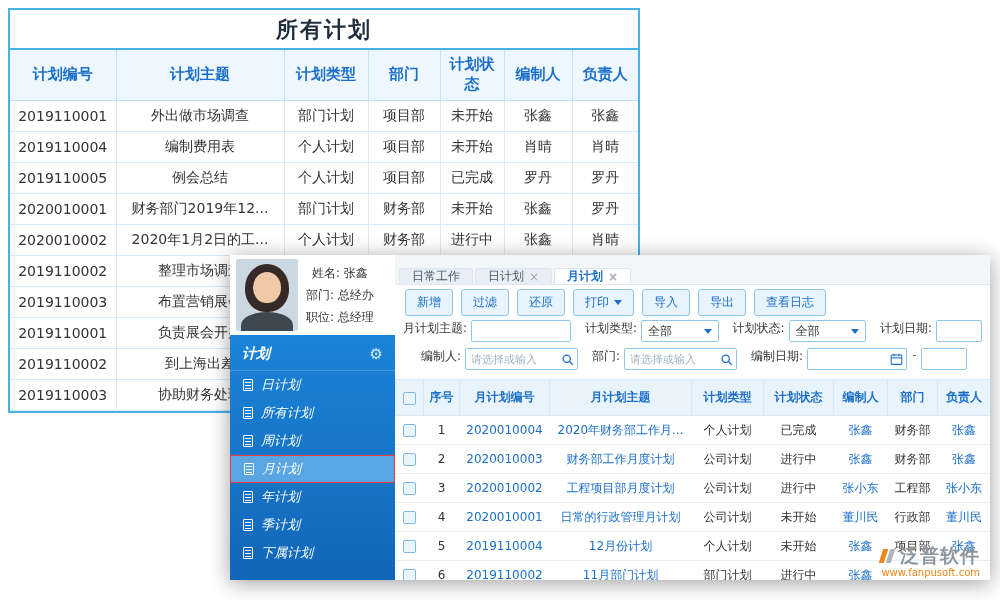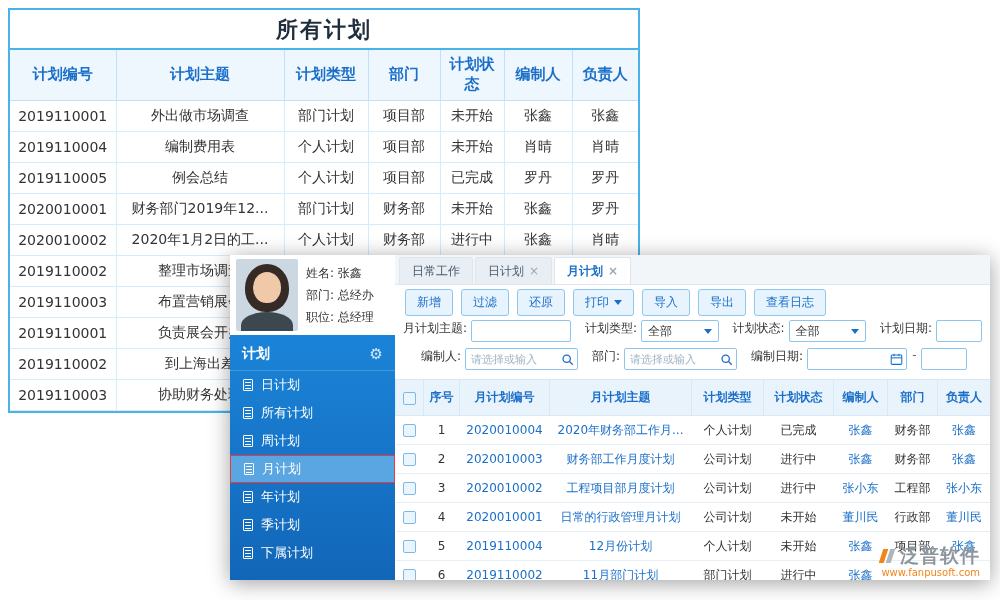--- a/index.html
+++ b/index.html
@@ -13,39 +13,39 @@
   .bg-table { width:100%; border-collapse:collapse; table-layout:fixed; }
   .bg-table th { height:50px; background:#eef7fe; color:#1b6fc9; font-size:15px; font-weight:bold; border:1px solid #bfe2f8; border-top:none; padding:0 6px; line-height:1.3; }
   .bg-table td { height:31px; text-align:center; font-size:14px; color:#333; border:1px solid #d5ecfa; padding:0 4px; overflow:hidden; white-space:nowrap; }
   .bg-table tr > *:first-child { border-left:none; }
   .bg-table tr > *:last-child { border-right:none; }
 
   
   .fg-window { position:absolute; left:230px; top:255px; width:760px; height:325px; background:#fff; box-shadow:0 3px 20px rgba(0,0,0,.38); display:flex; }
 
   
-  .fg-left { flex:0 0 165px; display:flex; flex-direction:column; background:#1266b8; overflow:hidden; }
+  .fg-left { flex:0 0 165px; display:flex; flex-direction:column; background:#1266b8; overflow:hidden;text-align:center; }
   .profile { height:80px; flex:0 0 80px; background:#fff; display:flex; align-items:center; padding:4px 6px; gap:8px; }
   .avatar { position:relative; width:62px; height:72px; background:#ccd8e1; overflow:hidden; border-radius:2px; flex:0 0 auto; }
   .av-hair { position:absolute; left:9px; top:5px; width:44px; height:48px; background:#352a26; border-radius:50% 50% 46% 46%; }
   .av-face { position:absolute; left:17px; top:13px; width:28px; height:31px; background:#f0c9a8; border-radius:50% 50% 48% 48%; }
   .av-body { position:absolute; left:5px; bottom:-7px; width:52px; height:26px; background:#3c4750; border-radius:50% 50% 0 0; }
   .profile-info { font-size:12px; color:#333; line-height:1.85; white-space:nowrap; }
-  .sidebar-nav { flex:1; background:linear-gradient(180deg,#1b84d8 0%,#1266b8 100%); padding-top:2px; }
+  .sidebar-nav { flex:1; background:linear-gradient(180deg,#1b84d8 0%,#1266b8 100%); padding-top:2px;font-style:italic; }
   .sb-header { height:34px; display:flex; align-items:center; justify-content:space-between; padding:0 12px; color:#fff; font-size:14px; font-weight:bold; border-bottom:1px solid rgba(255,255,255,.18); }
   .gear { font-size:15px; color:#d5eafc; cursor:pointer; }
   .sb-item { height:28px; display:flex; align-items:center; gap:8px; padding:0 13px; color:#fff; font-size:13px; cursor:pointer; }
   .sb-item.active { background:#5aa6e3; border:1px solid #e63c3c; }
   .file-icon { width:10px; height:12px; border:1px solid #fff; border-radius:1px; position:relative; flex:0 0 auto; }
   .file-icon::after { content:''; position:absolute; left:1px; top:2px; width:6px; height:1px; background:#fff; box-shadow:0 3px 0 #fff,0 6px 0 #fff; }
 
   
   .fg-right { flex:1; display:flex; flex-direction:column; overflow:hidden; background:#fff; }
   .tabbar { flex:0 0 30px; background:#f3f6f9; border-bottom:1px solid #dde6ee; display:flex; align-items:flex-end; padding:0 4px; gap:2px; }
-  .tab { height:27px; display:flex; align-items:center; gap:5px; padding:0 12px; font-size:12px; color:#4a5a6a; background:#e8eef3; border:1px solid #dde6ee; border-bottom:none; border-radius:3px 3px 0 0; cursor:pointer; white-space:nowrap; }
+  .tab { height:16px; display:flex; align-items:center; gap:5px; padding:0 12px; font-size:12px; color:#4a5a6a; background:#e8eef3; border:1px solid #dde6ee; border-bottom:none; border-radius:3px 3px 0 0; cursor:pointer; white-space:nowrap; }
   .tab.active { background:#fff; color:#1b6fc9; font-weight:bold; }
   .tab-close { font-size:12px; color:#9aa7b4; line-height:1; cursor:pointer; }
   .toolbar { flex:0 0 34px; display:flex; align-items:center; gap:8px; padding:0 10px; }
   .tb-btn { display:flex; align-items:center; gap:5px; background:#e7f3fd; border:1px solid #8ec7ee; color:#1b6fc9; font-size:12px; padding:4px 11px; border-radius:3px; cursor:pointer; font-family:inherit; white-space:nowrap; }
   .caret { width:0; height:0; border-left:4px solid transparent; border-right:4px solid transparent; border-top:5px solid #1b6fc9; }
   .filters { flex:0 0 60px; padding:1px 8px 3px; }
   .f-row { display:flex; align-items:flex-start; height:28px; font-size:12px; color:#333; white-space:nowrap; overflow:hidden; }
   .f-label { margin-right:4px; }
   .ml { margin-left:14px; }
   .ml2 { margin-left:18px; }

